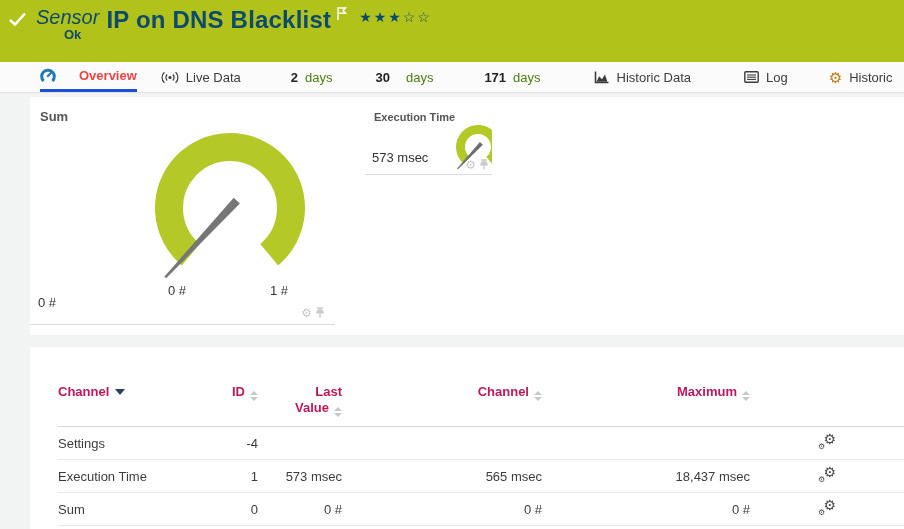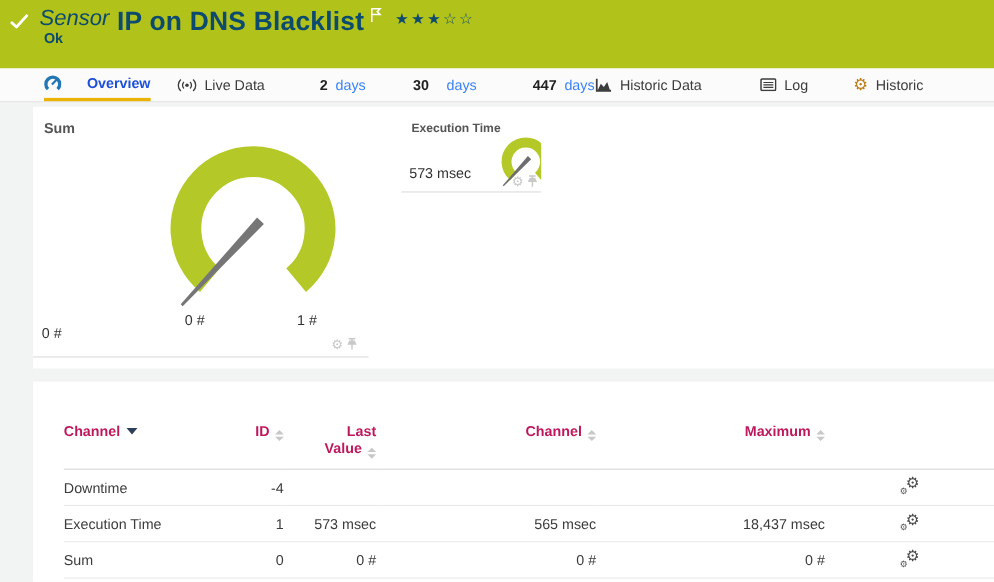--- a/index.html
+++ b/index.html
@@ -7,37 +7,37 @@
   body { font-family:"Liberation Sans", sans-serif; background:#f2f3f3; }
 
   
   .banner { height:62px; background:#b1c21a; color:#0c4a6e; position:relative; }
   .banner-row1 { display:flex; align-items:flex-start; padding:6px 0 0 9px; }
   .check-icon { margin:6px 4px 0 0; }
   .kind { font-style:italic; font-size:20px; margin:0 7px 0 6px; font-weight:400; }
   .sensor-name { font-weight:700; font-size:24px; letter-spacing:0.2px; }
   .flag-icon { margin:1px 0 0 5px; }
   .stars { font-size:14px; margin:3px 0 0 12px; letter-spacing:2px; }
-  .status { position:absolute; left:40px; top:27px; font-size:13px; font-weight:700; }
+  .status { position:absolute; left:64px; top:27px; font-size:13px; font-weight:700; }
 
   
   .tabbar { height:31px; background:#fbfbfb; border-bottom:1px solid #e3e3e3;
             display:flex; align-items:stretch; font-size:13px; color:#3c3c3c; white-space:nowrap; }
   .tab { display:flex; align-items:center; gap:7px; cursor:pointer; }
-  .tab.active { border-bottom:3px solid #eab308; font-weight:700; color:#1d4ed8;gap:23px; }
+  .tab.active { border-bottom:3px solid #1d4ed8; font-weight:700; color:#ef4444;gap:23px; }
   .t-overview { margin-left:40px; }
   .t-live     { margin-left:24px; }
   .t-d2       { margin-left:50px; }
   .t-d30      { margin-left:43px;gap:16px; }
   .t-d365     { margin-left:51px; }
-  .t-historic { }
+  .t-historic { margin-left:53px; }
   .t-log      { margin-left:53px; }
   .t-settings { margin-left:41px; }
   .num { font-weight:700; color:#222; }
-  .unit { color:#3b82f6;text-align:center; }
+  .unit { color:#4d7c0f;text-align:center; }
   .gear-glyph { font-size:15px; color:#c07c15; line-height:1; font-style:normal; }
 
   
   .content { padding-top:4px; }
   .overview-panel { margin-left:30px; height:238px; background:#fff; position:relative; }
   .tile { position:absolute; border-bottom:1px solid #dcdcdc; }
   .sum-tile  { left:0; top:0; width:305px; height:228px; }
   .exec-tile { left:335px; top:0; width:127px; height:78px; }
   .tile-title { position:absolute; left:10px; top:12px; font-size:13px; font-weight:700; color:#555; }
   .tile-title.small { left:9px; top:14px; font-size:11px; }
@@ -112,21 +112,21 @@
   </div>
   <div class="tab t-d2">
     <span class="num">2</span>
     <span class="unit">days</span>
   </div>
   <div class="tab t-d30">
     <span class="num">30</span>
     <span class="unit">days</span>
   </div>
   <div class="tab t-d365">
-    <span class="num">447</span>
+    <span class="num">171</span>
     <span class="unit">days</span>
   </div>
   <div class="tab t-historic">
     <svg width="16" height="13" viewBox="0 0 16 13">
       <path d="M1.5 0.5 V11.5 H14.5" stroke="#3c3c3c" stroke-width="1.6" fill="none"></path>
       <path d="M2.5 10.8 L5.2 5.2 L8 8.2 L11 3.6 L13.4 10.8 Z" fill="#3c3c3c"></path>
     </svg>
     <span>Historic Data</span>
   </div>
   <div class="tab t-log">
@@ -220,21 +220,21 @@
             <span>Maximum</span><span class="sort">
                 <i class="up"></i>
                 <i class="down"></i>
               </span>
           </th>
           <th></th>
         </tr>
       </thead>
       <tbody>
         <tr>
-          <td class="c-left">Downtime</td>
+          <td class="c-left">Settings</td>
           <td class="c-right">-4</td>
           <td class="c-right"></td>
           <td class="c-right"></td>
           <td class="c-right"></td>
           <td class="c-gear"><span class="dbl-gear"><i class="g-big">⚙</i><i class="g-small">⚙</i></span></td>
         </tr>
         <tr>
           <td class="c-left">Execution Time</td>
           <td class="c-right">1</td>
           <td class="c-right">573 msec</td>

